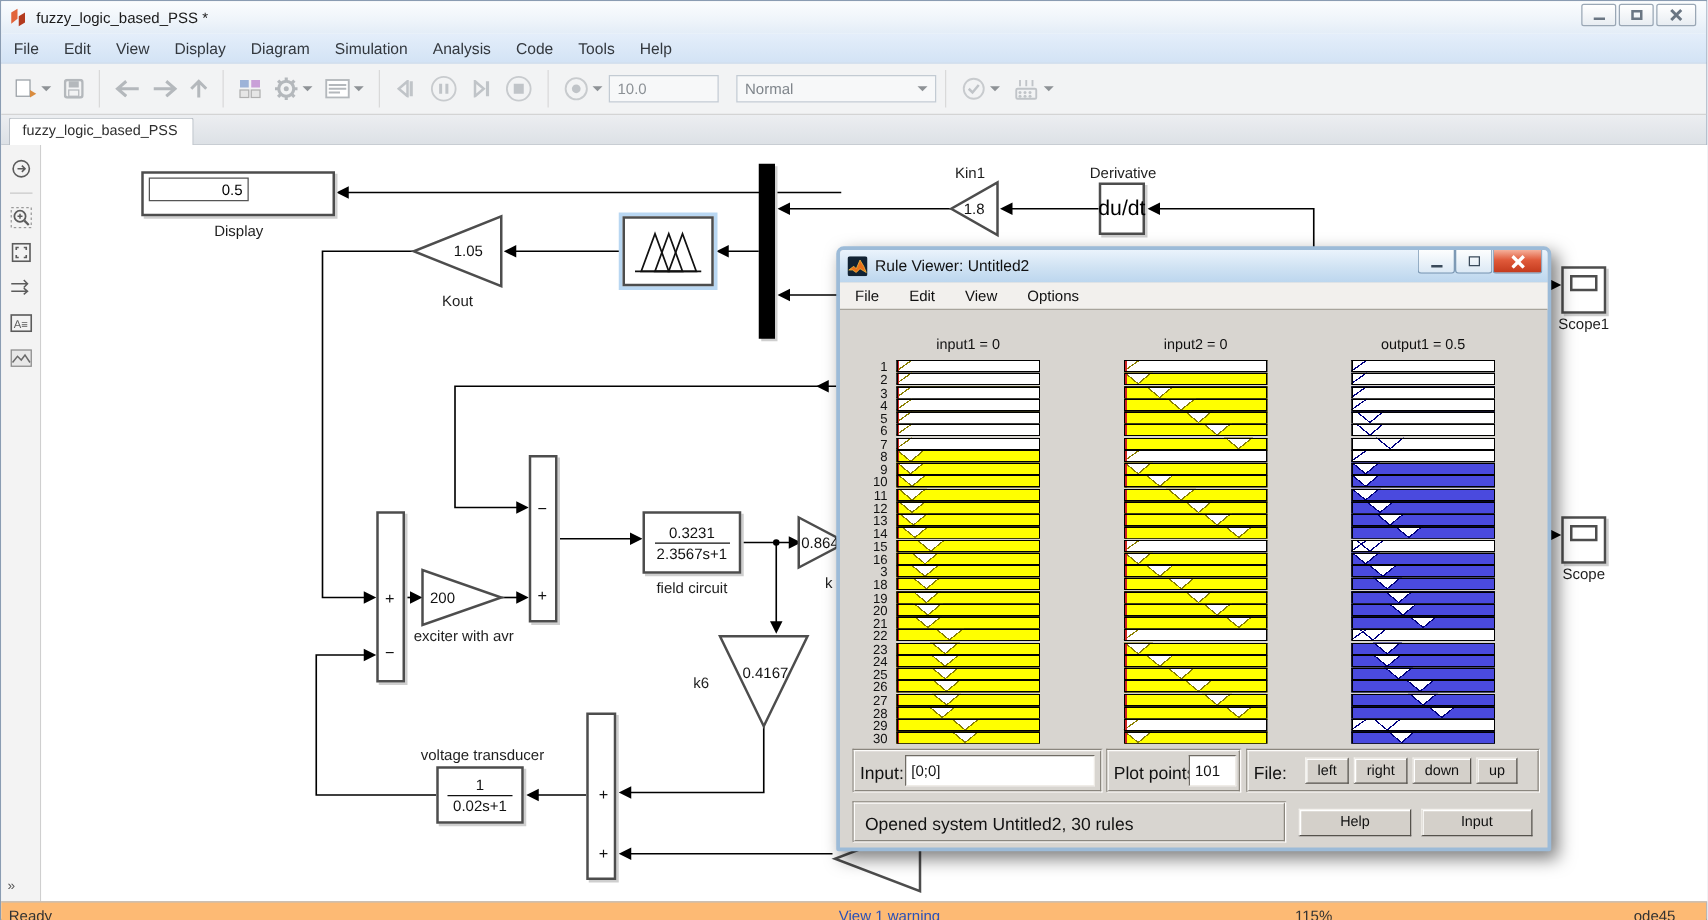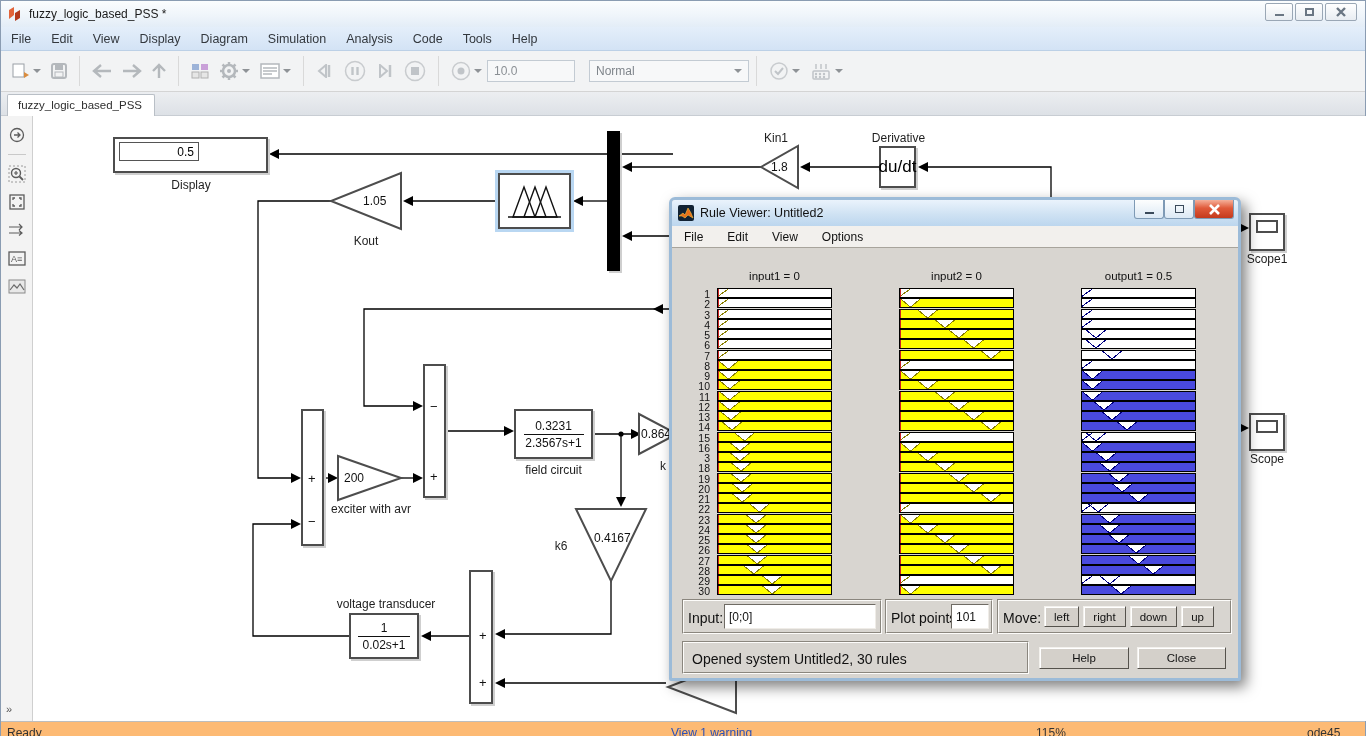--- a/index.html
+++ b/index.html
@@ -1293,34 +1293,34 @@
 
     <div class="rv-panel" style="left:213px;top:399px;width:108px;height:35px;">
         <div class="rv-panel-in"></div>
       </div>
     <div class="rv-label" style="left:219px;top:410px;">Plot points:</div>
     <input class="rv-field" style="left: 279px; top: 404px; width: 38px; height: 25px;" readonly="" value="101">
 
     <div class="rv-panel" style="left:325px;top:399px;width:235px;height:35px;">
         <div class="rv-panel-in"></div>
       </div>
-    <div class="rv-label" style="left:331px;top:410px;">Move:</div>
+    <div class="rv-label" style="left:331px;top:410px;">File:</div>
     <div id="rv-movebtns" style="left:372px;top:406px;">
         <div class="rv-btn2">left</div>
         <div class="rv-btn2">right</div>
         <div class="rv-btn2">down</div>
         <div class="rv-btn2">up</div>
       </div>
 
     <div class="rv-panel" style="left:10px;top:441px;width:347px;height:33px;">
         <div class="rv-panel-in"></div>
       </div>
     <div class="rv-label" style="left:20px;top:451px;">Opened system Untitled2, 30 rules</div>
     <div class="rv-btn2" style="position:absolute;left:367px;top:447px;width:90px;height:22px;">Help</div>
-    <div class="rv-btn2" style="position:absolute;left:465px;top:447px;width:89px;height:22px;">Close</div>
+    <div class="rv-btn2" style="position:absolute;left:465px;top:447px;width:89px;height:22px;">Input</div>
   </div>
 
   <div id="statusbar">
     <span class="sb-item" style="left:6px;">Ready</span>
     <span class="sb-item sb-link" style="left:670px;">View 1 warning</span>
     <span class="sb-item" style="left:1035px;">115%</span>
     <span class="sb-item" style="left:1306px;">ode45</span>
   </div>
 
 </div>

